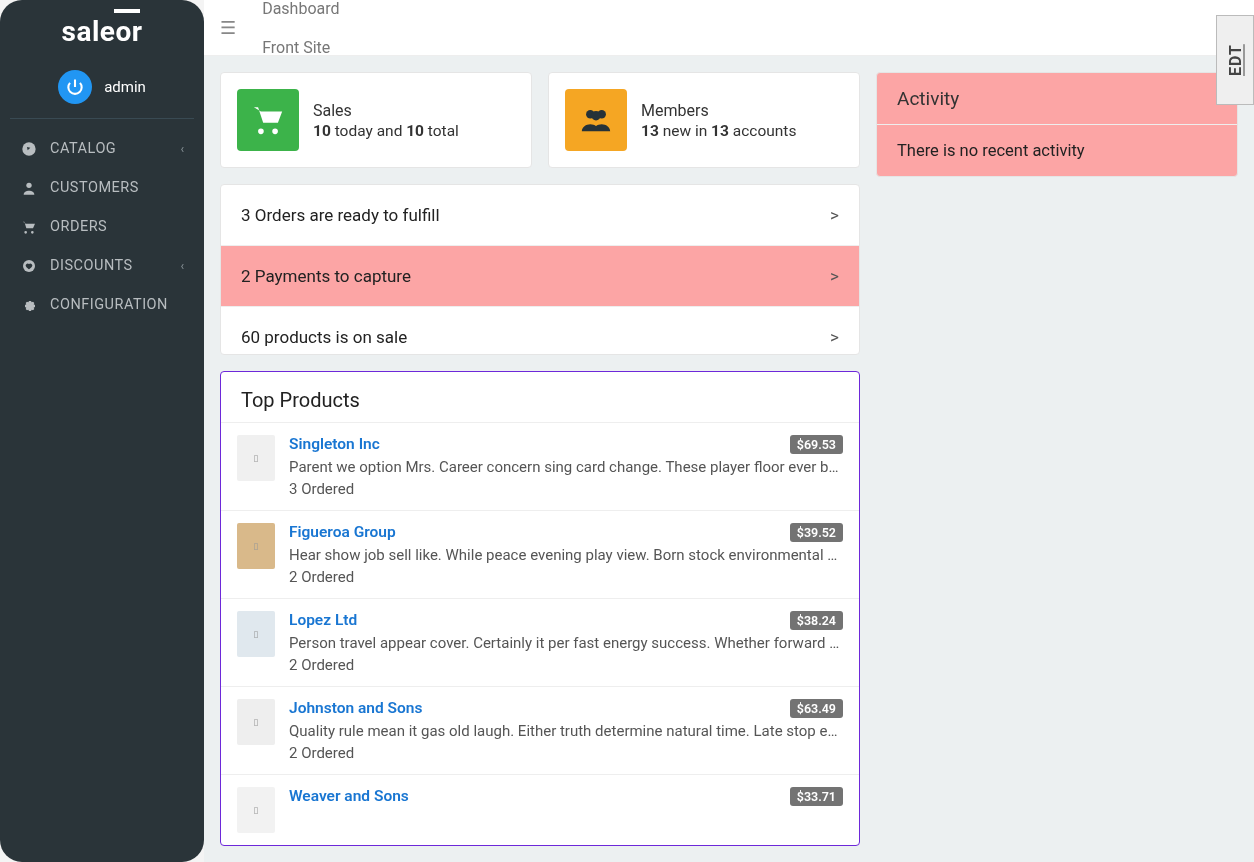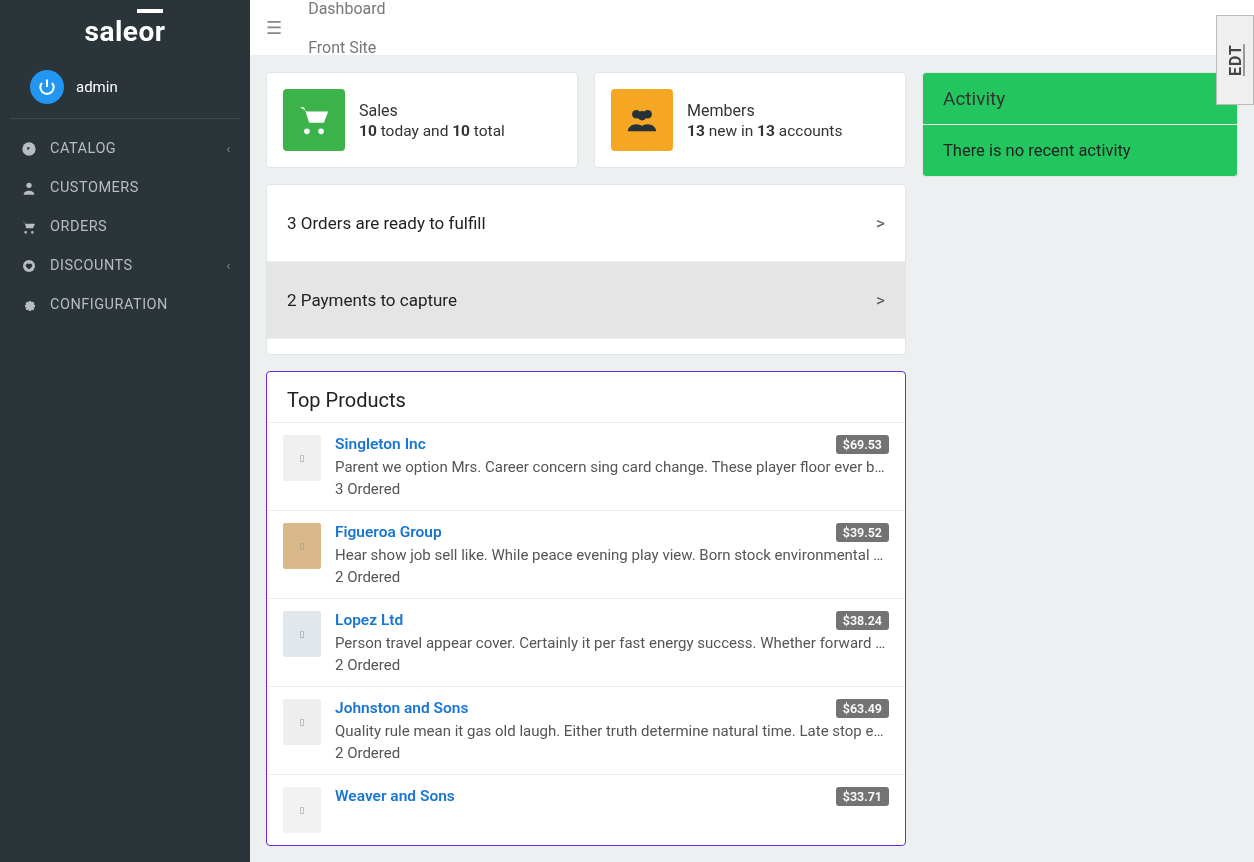--- a/index.html
+++ b/index.html
@@ -1,24 +1,24 @@
 <!DOCTYPE html>
 <html><head>
 <meta charset="utf-8">
 <style>
 * { box-sizing: border-box; margin: 0; padding: 0; }
 body { font-family: -apple-system, BlinkMacSystemFont, "Segoe UI", Roboto, Helvetica, Arial, sans-serif; background: #f4f4f4; color: #333; height: 862px; width: 1254px; overflow: hidden; }
 .app { display: flex; height: 100%; }
 
 
-.sidebar { width: 250px; background: #2A3439; color: #b8c7ce; flex-shrink: 0; }
+.sidebar { width: 204px; background: #2A3439; color: #b8c7ce; flex-shrink: 0; border-radius: 22px; }
 .logo-wrap { height: 56px; display: flex; align-items: center; justify-content: center; }
 .logo { font-size: 28px; font-weight: 700; color: #fff; letter-spacing: 0.5px; display:flex; flex-direction:column; align-items:center;}
 .logo .bar { width: 26px; height: 4px; background:#fff; margin-bottom:2px; align-self:flex-end; margin-right:2px;}
-.user-panel { display: flex; align-items: center; padding: 14px 20px; border-bottom: 1px solid #394a53; margin: 0 10px 10px; }
+.user-panel { display: flex; align-items: center; padding: 14px 20px; border-bottom: 1px solid #394a53; margin: 0 10px 10px; justify-content: center; }
 .user-avatar { width: 34px; height: 34px; border-radius: 50%; background: #2196F3; display:flex; align-items:center; justify-content:center; margin-right:12px;}
 .user-avatar svg { width:20px; height:20px; }
 .user-name { color: #fff; font-size: 15px; }
 .nav { list-style: none; padding: 0; }
 .nav li { display: flex; align-items: center; padding: 11px 20px; cursor: pointer; color: #b8bdC0; font-size:14.5px; }
 .nav li .nav-icon { width: 18px; margin-right: 12px; display:flex; align-items:center; justify-content:center;}
 .nav li .nav-label { flex: 1; letter-spacing: 0.5px; }
 .nav li .chev { font-size: 12px; color:#8a9499;}
 
 
@@ -42,40 +42,40 @@
 .stat-icon.green { background:#3cb34a; }
 .stat-icon.orange { background:#f5a623; }
 .stat-icon svg { width:34px; height:34px; fill:#263238; }
 .stat-icon.green svg { fill:#fff; }
 .stat-title { font-size:16px; color:#333; margin-bottom:2px;}
 .stat-sub { font-size:15.5px; color:#333; }
 .stat-sub b { font-weight:700; }
 
 
 .alert-list { background:#fff; border:1px solid #e5e5e5; border-radius:4px; overflow:hidden;}
-.alert-item { display:flex; align-items:center; padding:28px 20px; border-bottom:1px solid #eee; cursor:pointer; font-size:17px; color:#222;}
+.alert-item { display:flex; align-items:center; padding:20px 20px; border-bottom:1px solid #eee; cursor:pointer; font-size:17px; color:#222;}
 .alert-item:last-child { border-bottom:none; }
-.alert-item.highlight { background:#e5e5e5; }
+.alert-item.highlight { background:#fca5a5; }
 .alert-item .txt { flex:1; }
 .alert-item .arrow { color:#555; }
 
 
 .card { background:#fff; border:1px solid #6d28d9; border-radius:4px; }
 .card-header { padding:16px 20px 10px; font-size:20px; color:#222; }
 .product-row { display:flex; padding:12px 16px; border-top:1px solid #eee; gap:14px; align-items:flex-start;}
 .product-thumb { width:38px; height:46px; background:#f0f0f0; border-radius:2px; flex-shrink:0; display:flex; align-items:center; justify-content:center; font-size:9px; color:#999;}
 .product-body { flex:1; min-width:0; }
 .product-head { display:flex; align-items:flex-start; gap:0;}
 .product-name { color:#1976d2; font-weight:600; font-size:15.5px; cursor:pointer; flex:1;}
 .price-badge { background:#737373; color:#fff; font-size:12.5px; font-weight:600; padding:2px 7px; border-radius:3px; white-space:nowrap;}
 .product-desc { color:#555; font-size:15px; margin-top:4px; white-space:nowrap; overflow:hidden; text-overflow:ellipsis;}
 .product-ordered { color:#555; font-size:15px; margin-top:4px;}
 
 
-.activity-card { background:#22c55e; border:1px solid #e5e5e5; border-radius:4px; }
+.activity-card { background:#fca5a5; border:1px solid #e5e5e5; border-radius:4px; }
 .activity-header { padding:14px 20px; font-size:19px; border-bottom:1px solid #eee; }
 .activity-body { padding:16px 20px; font-size:16.5px; color:#222;}
 
 
 .edt { position:absolute; top:15px; right:0; width:38px; height:90px; background:#efefef; border:1px solid #bbb; display:flex; align-items:center; justify-content:center; writing-mode:vertical-rl; transform:rotate(180deg); font-weight:700; font-size:16px; color:#444; letter-spacing:1px; text-decoration:underline;}
 </style>
 </head>
 <body>
 
 <div class="app">

